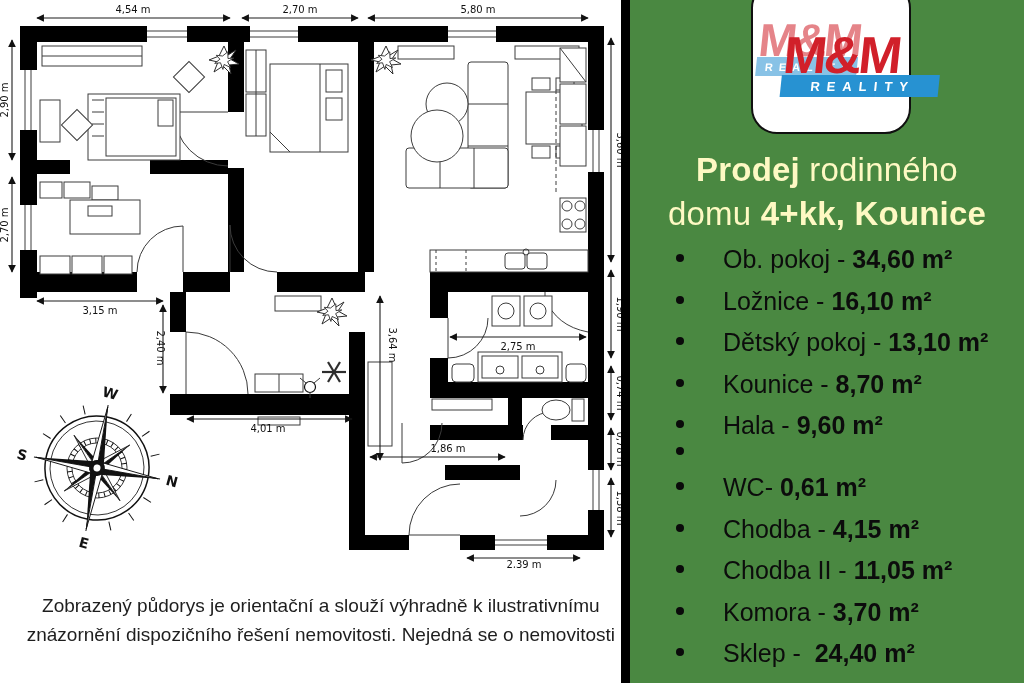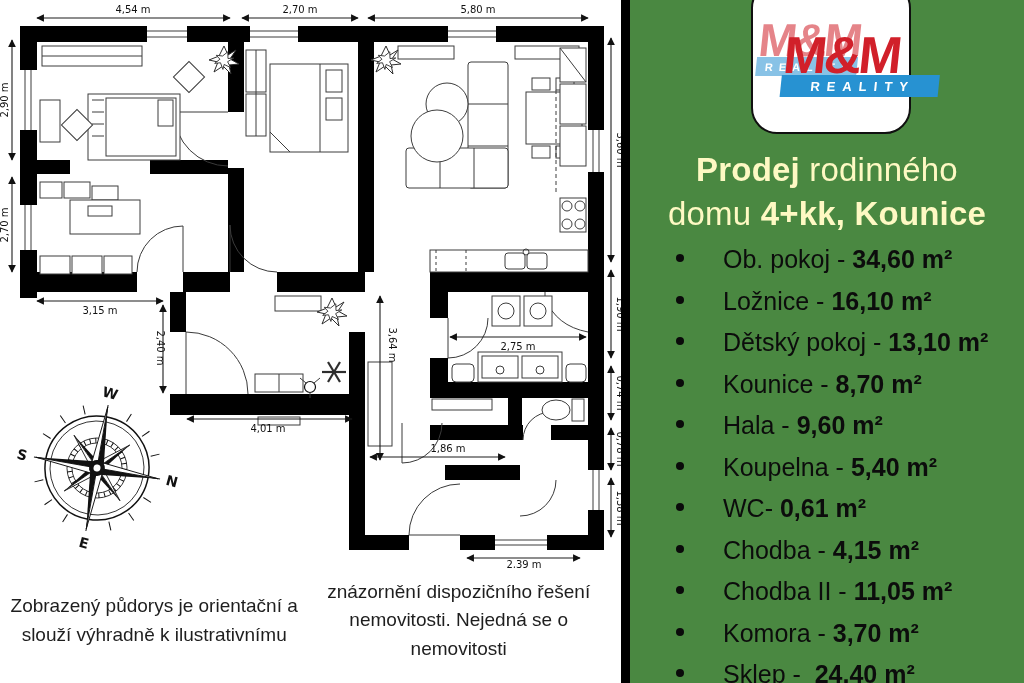--- a/index.html
+++ b/index.html
@@ -1,21 +1,21 @@
 <!DOCTYPE html>
 <html><head>
 <meta charset="utf-8">
 <style>
   html,body{margin:0;padding:0;background:#fff;}
   #stage{position:relative;width:1024px;height:683px;overflow:hidden;display:flex;
          font-family:"Liberation Sans",sans-serif;background:#fff;}
   
   #plan-col{width:621px;height:683px;background:#fff;display:flex;flex-direction:column;align-items:flex-end;}
   #plan-svg{display:block;}
-  #disclaimer{flex:1;display:flex;flex-direction:row;justify-content:center;align-items:center;
+  #disclaimer{flex:1;display:flex;flex-direction:column;justify-content:center;align-items:center;
               text-align:center;color:#1e1e1e;font-size:19px;line-height:1.5;padding:0 6px 10px 6px;}
   #divider{width:9px;height:683px;background:#000;}
   
   #panel{position:relative;width:394px;height:683px;background:#4a8841;color:#0c0c0c;}
   #logo-card{position:absolute;left:121px;top:-18px;width:156px;height:148px;background:#fff;
              border:2.5px solid #101010;border-radius:26px;}
   .logo-copy{position:absolute;transform:skewX(-6deg);}
   .logo-copy .mm{font-weight:bold;font-size:52px;line-height:0.9;color:#d1202a;letter-spacing:-3px;
                  font-family:"Liberation Sans",sans-serif;}
   .logo-copy .band{margin-top:-4px;background:#2792d2;color:#fff;font-weight:bold;font-size:13px;
@@ -359,21 +359,21 @@
 
     <div id="title"><b>Prodej</b><span> rodinného
 </span><span>domu </span><b>4+kk, </b><b>Kounice</b></div>
 
     <ul id="room-list">
       <li><span class="dot"></span><span><span>Ob. pokoj - </span><b>34,60 m²</b></span></li>
       <li><span class="dot"></span><span><span>Ložnice - </span><b>16,10 m²</b></span></li>
       <li><span class="dot"></span><span><span>Dětský pokoj - </span><b>13,10 m²</b></span></li>
       <li><span class="dot"></span><span><span>Kounice - </span><b>8,70 m²</b></span></li>
       <li><span class="dot"></span><span><span>Hala - </span><b>9,60 m²</b></span></li>
-      <li><span class="dot"></span><span><span>Koupelna - </span><b>5,40 m²</b></span></li>
+      <li><span class="dot"></span></li>
       <li><span class="dot"></span><span><span>WC- </span><b>0,61 m²</b></span></li>
       <li><span class="dot"></span><span><span>Chodba - </span><b>4,15 m²</b></span></li>
       <li><span class="dot"></span><span><span>Chodba II - </span><b>11,05 m²</b></span></li>
       <li><span class="dot"></span><span><span>Komora - </span><b>3,70 m²</b></span></li>
       <li><span class="dot"></span><span><span>Sklep -  </span><b>24,40 m²</b></span></li>
     </ul>
   </div>
 </div>
 
 </body></html>

